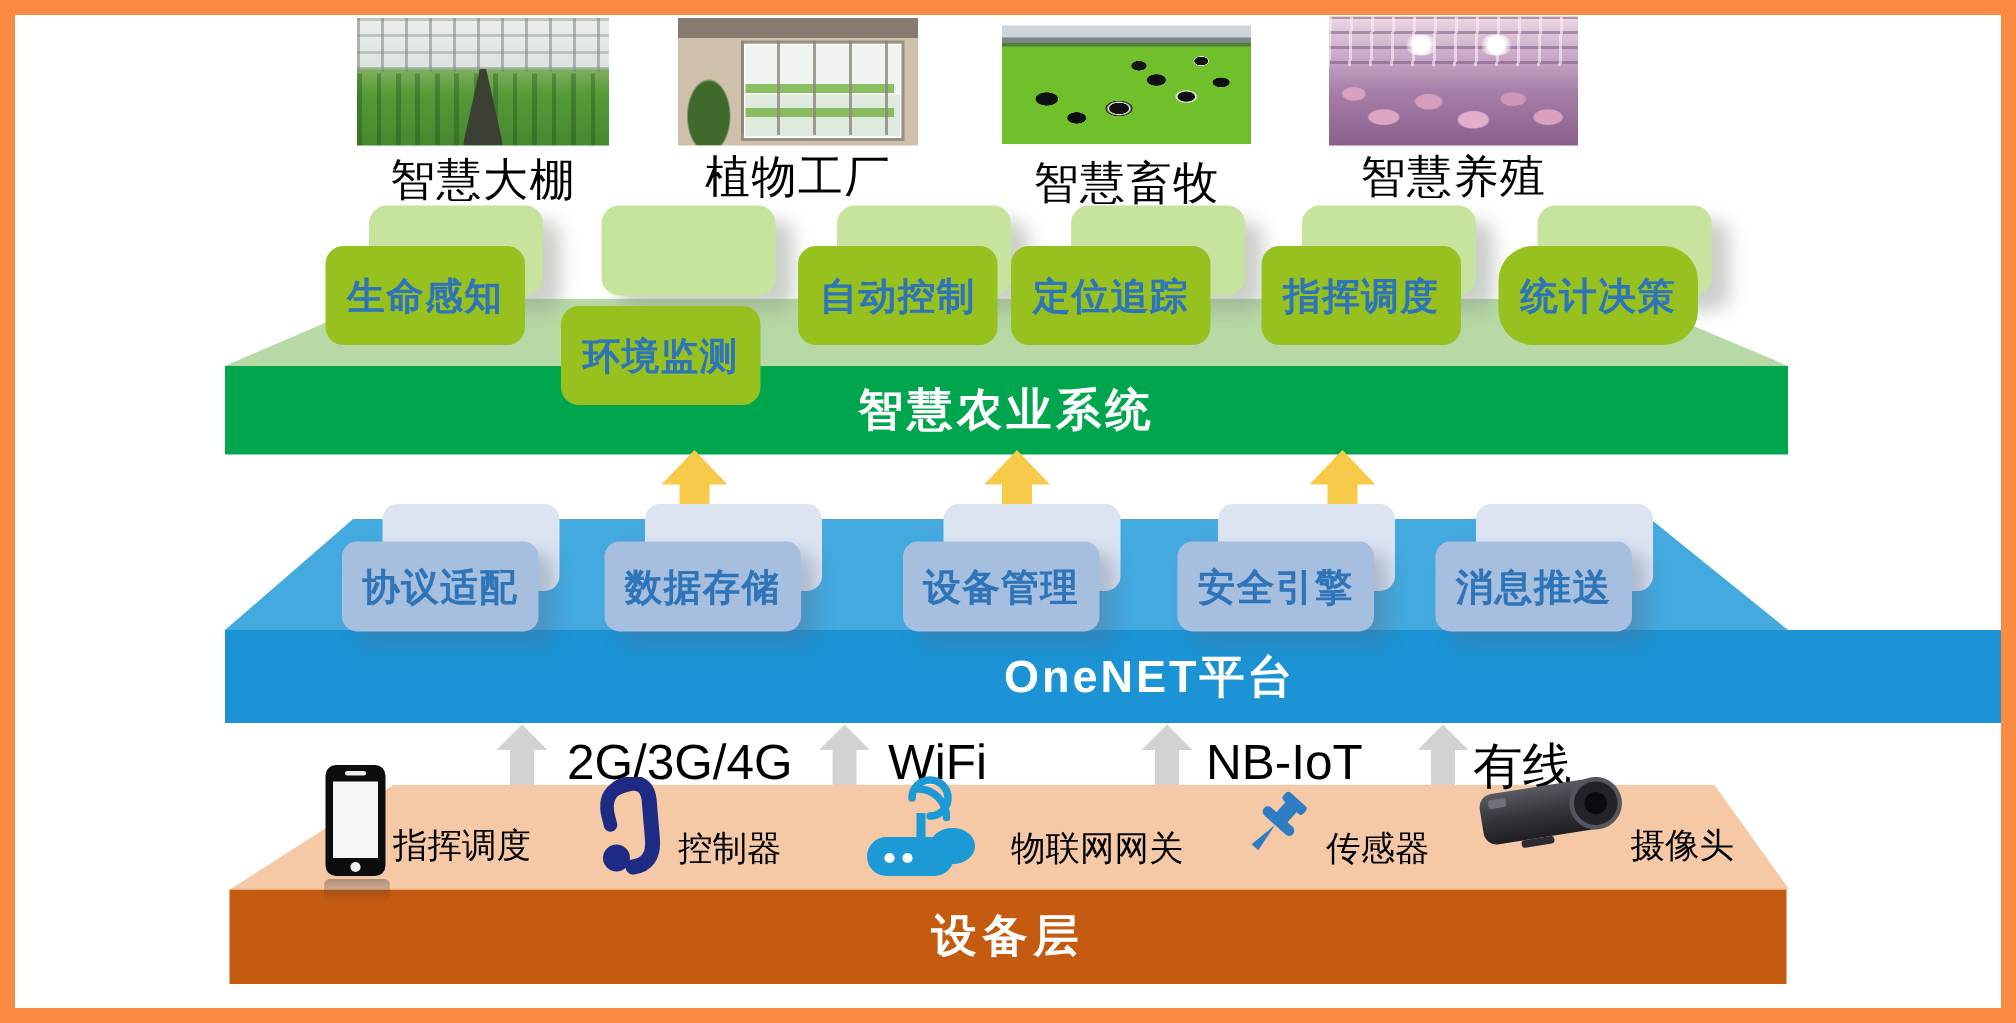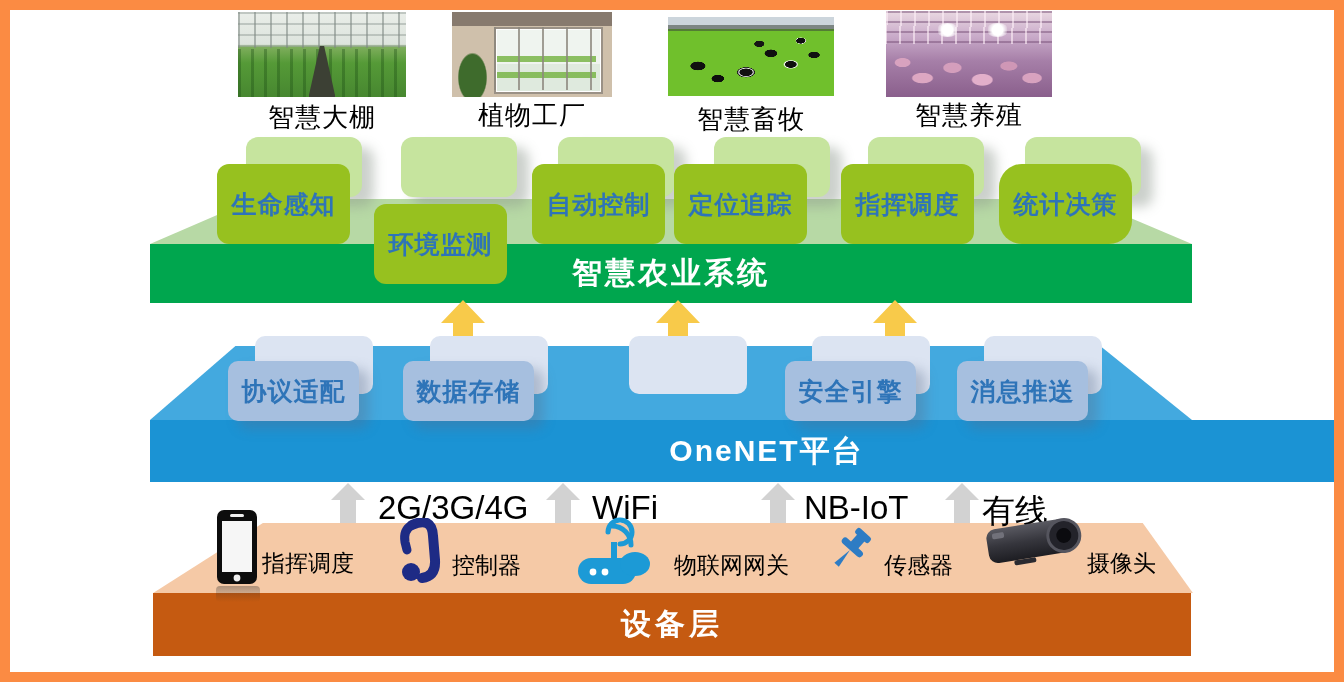--- a/index.html
+++ b/index.html
@@ -49,28 +49,28 @@
   .photo4 .light2{left:60%;top:14%;width:14%;height:16%;border-radius:50%;
     background:radial-gradient(circle,#fff 0 40%,rgba(255,255,255,.25) 70%,transparent 75%);}
   .photo4 .pigs{inset:0;background:
     radial-gradient(ellipse 16px 8px at 22% 78%,#dda7c2 60%,transparent 70%),
     radial-gradient(ellipse 14px 8px at 40% 66%,#d49ebc 60%,transparent 70%),
     radial-gradient(ellipse 16px 9px at 58% 80%,#e2afca 60%,transparent 70%),
     radial-gradient(ellipse 13px 7px at 74% 64%,#cf97b6 60%,transparent 70%),
     radial-gradient(ellipse 15px 8px at 88% 78%,#d8a2bf 60%,transparent 70%),
     radial-gradient(ellipse 12px 7px at 10% 60%,#d8a2bf 60%,transparent 70%);}
 
-  .scene-label{position:absolute;width:170px;text-align:center;font-size:26px;color:#000;
+  .scene-label{position:absolute;width:170px;text-align:center;font-size:30px;color:#000;
     letter-spacing:1px;}
 
   
   .tab{position:absolute;border-radius:12px;}
   .gtab-back{width:116px;height:60px;top:137px;background:var(--green_tab_back,#c6e49e);
     box-shadow:12px 10px 12px rgba(140,150,140,.45);z-index:2;}
-  .gtab{width:133px;height:80px;top:164px;background:var(--green_tab,#97c11f);z-index:3;
+  .gtab{width:133px;height:66px;top:164px;background:var(--green_tab,#97c11f);z-index:3;
     display:flex;align-items:center;justify-content:center;
     color:var(--tab_text_blue,#2e74b8);font-size:25px;font-weight:bold;letter-spacing:1px;}
   .btab-back{width:118px;height:58px;top:336px;background:var(--blue_tab_back,#dce4f2);
     border-radius:10px;z-index:3;}
   .btab{width:131px;height:60px;top:361px;background:var(--blue_tab,#a6bfdf);border-radius:10px;z-index:4;
     display:flex;align-items:center;justify-content:center;
     color:var(--tab_text_blue,#2e74b8);font-size:25px;font-weight:bold;letter-spacing:1px;
     box-shadow:10px 8px 12px rgba(90,110,140,.35);}
 
   
@@ -171,20 +171,21 @@
   <div class="tab btab-back" style="left:255px;"></div>
   <div class="tab btab-back" style="left:430px;"></div>
   <div class="tab btab-back" style="left:629px;"></div>
   <div class="tab btab-back" style="left:812px;"></div>
   <div class="tab btab-back" style="left:984px;"></div>
 
   <div class="trap blue-trap"></div>
 
   <div class="tab btab" style="left:228px;">协议适配</div>
   <div class="tab btab" style="left:403px;">数据存储</div>
+  <div class="tab btab" style="left:602px;">设备管理</div>
   <div class="tab btab" style="left:785px;">安全引擎</div>
   <div class="tab btab" style="left:957px;">消息推送</div>
 
   <div class="blue-band">
     <span>OneNET平台</span>
   </div>
 
   <svg class="arrow g-arrow" style="left:331px;" viewBox="0 0 34 47">
     <path d="M17 0 L34 17 L25 17 L25 47 L9 47 L9 17 L0 17 Z" fill="#d2d2d2"></path>
     </svg>

